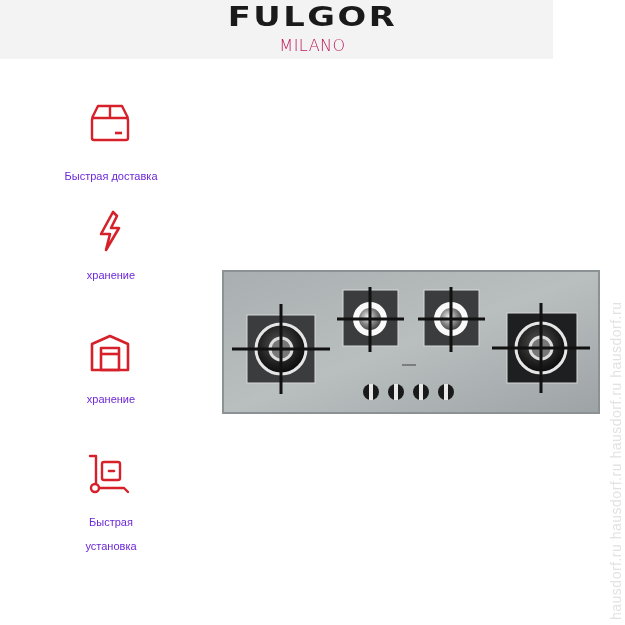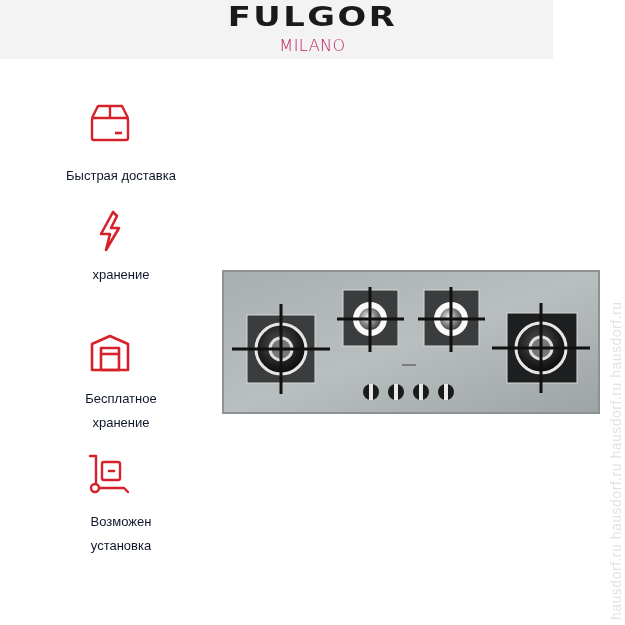--- a/index.html
+++ b/index.html
@@ -7,21 +7,21 @@
   body { position: relative; font-family: "Liberation Sans", "DejaVu Sans", sans-serif; color: #111; }
 
   .header { position: absolute; left: 0; top: 0; width: 553px; height: 59px; background: #f3f3f3; }
   .brand { position: absolute; left: 0; top: 0; width: 625px; text-align: center; }
   .brand-name { position: absolute; left: 0; width: 625px; top: 0px; font-family: "DejaVu Sans", sans-serif; font-weight: bold; font-size: 27px; letter-spacing: 2px; color: #1a1a1a; transform: scaleX(1.25); transform-origin: center; line-height: 30px; }
   .brand-sub { position: absolute; left: 0; width: 625px; top: 36px; font-family: "DejaVu Sans", sans-serif; font-size: 16px; letter-spacing: 0.5px; color: #be185d; font-weight: 300; line-height: 20px; }
 
   .features { position: absolute; left: 0; top: 95px; width: 222px; }
   .feature { position: absolute; left: 0; width: 222px; text-align: center; }
   .feature .icon { position: absolute; left: 86px; width: 48px; height: 48px; }
-  .feature .label { position: absolute; left: 10px; width: 222px; font-size: 13px; line-height: 24px; color: #0f172a; }
+  .feature .label { position: absolute; left: 0; width: 222px; font-size: 11px; line-height: 24px; color: #6d28d9; }
 
   .product { position: absolute; left: 222px; top: 270px; width: 378px; height: 144px; }
 
   .watermark { position: absolute; left: 608px; top: 100px; width: 16px; height: 520px; overflow: hidden; }
   .watermark-text { position: absolute; left: 0; top: 520px; transform: rotate(-90deg); transform-origin: 0 0; white-space: nowrap; font-size: 14px; color: #e2e2e2; letter-spacing: 0.5px; width: 520px; }
 </style>
 </head>
 <body>
 
 <div class="header">
@@ -54,35 +54,34 @@
     </div>
   </div>
 
   <div class="feature" style="top:233px;">
     <svg class="icon" style="top:0px;" viewBox="0 0 48 48" fill="none" stroke="#d6202a" stroke-width="2.6" stroke-linejoin="round">
       <path d="M6 16 L24 8 L42 16 L42 42 L6 42 Z"></path>
       <rect x="15" y="20" width="18" height="22"></rect>
       <line x1="15" y1="26" x2="33" y2="26"></line>
     </svg>
     <div class="label" style="top:59px;">
-      <div>Бесплатное</div>
       <div>хранение</div>
     </div>
   </div>
 
   <div class="feature" style="top:355px;">
     <svg class="icon" style="top:0px;" viewBox="0 0 48 48" fill="none" stroke="#d6202a" stroke-width="2.4" stroke-linejoin="round" stroke-linecap="round">
       <path d="M4 6 L10 6 L10 34"></path>
       <circle cx="9" cy="38" r="4"></circle>
       <path d="M13 38 L38 38 L42 42"></path>
       <rect x="16" y="12" width="18" height="18" rx="2"></rect>
       <line x1="23" y1="21" x2="28" y2="21" stroke-width="2.6"></line>
     </svg>
     <div class="label" style="top:60px;">
-      <div>Возможен</div>
+      <div>Быстрая</div>
       <div>установка</div>
     </div>
   </div>
 </div>
 
 <svg class="product" viewBox="0 0 378 144">
   <defs>
     <linearGradient id="steel" x1="0" y1="0" x2="1" y2="1">
       <stop offset="0" stop-color="#a9aeb0"></stop>
       <stop offset="0.5" stop-color="#b9bebf"></stop>

